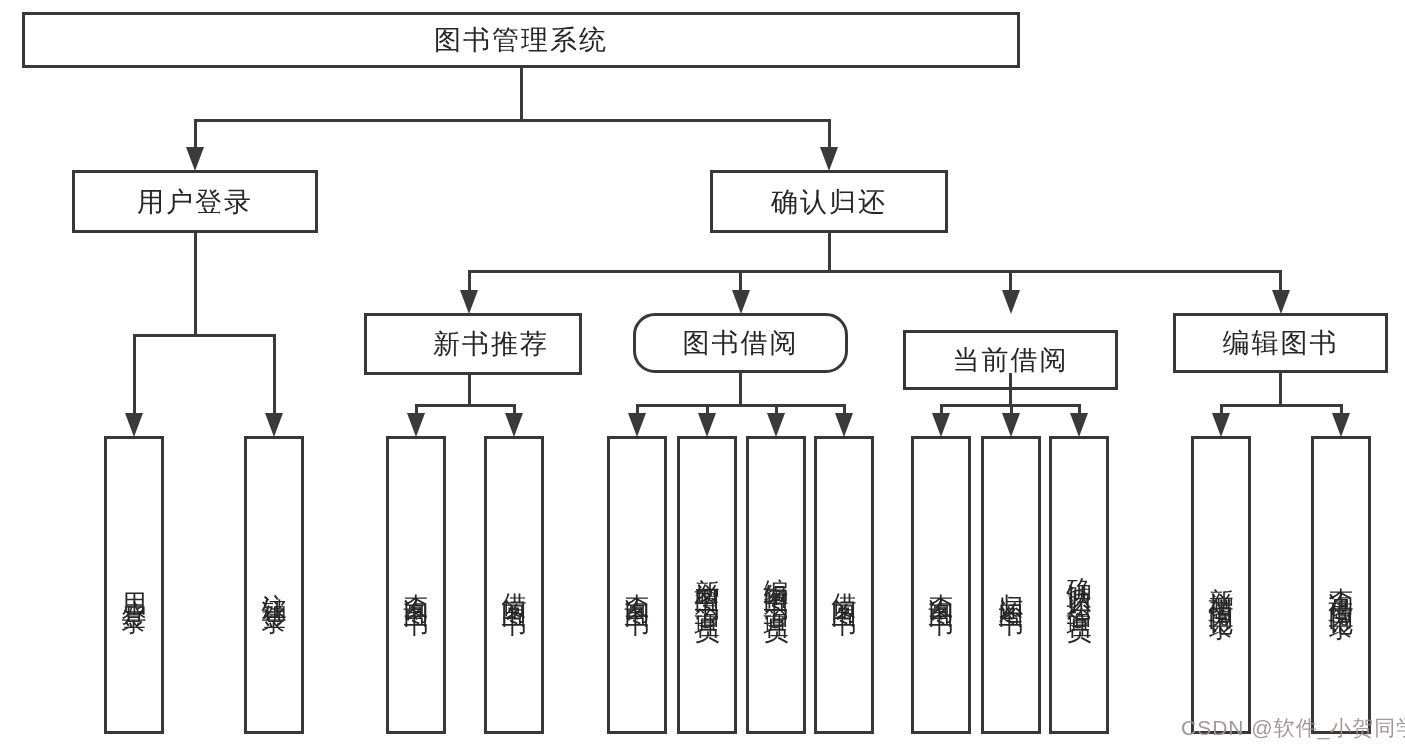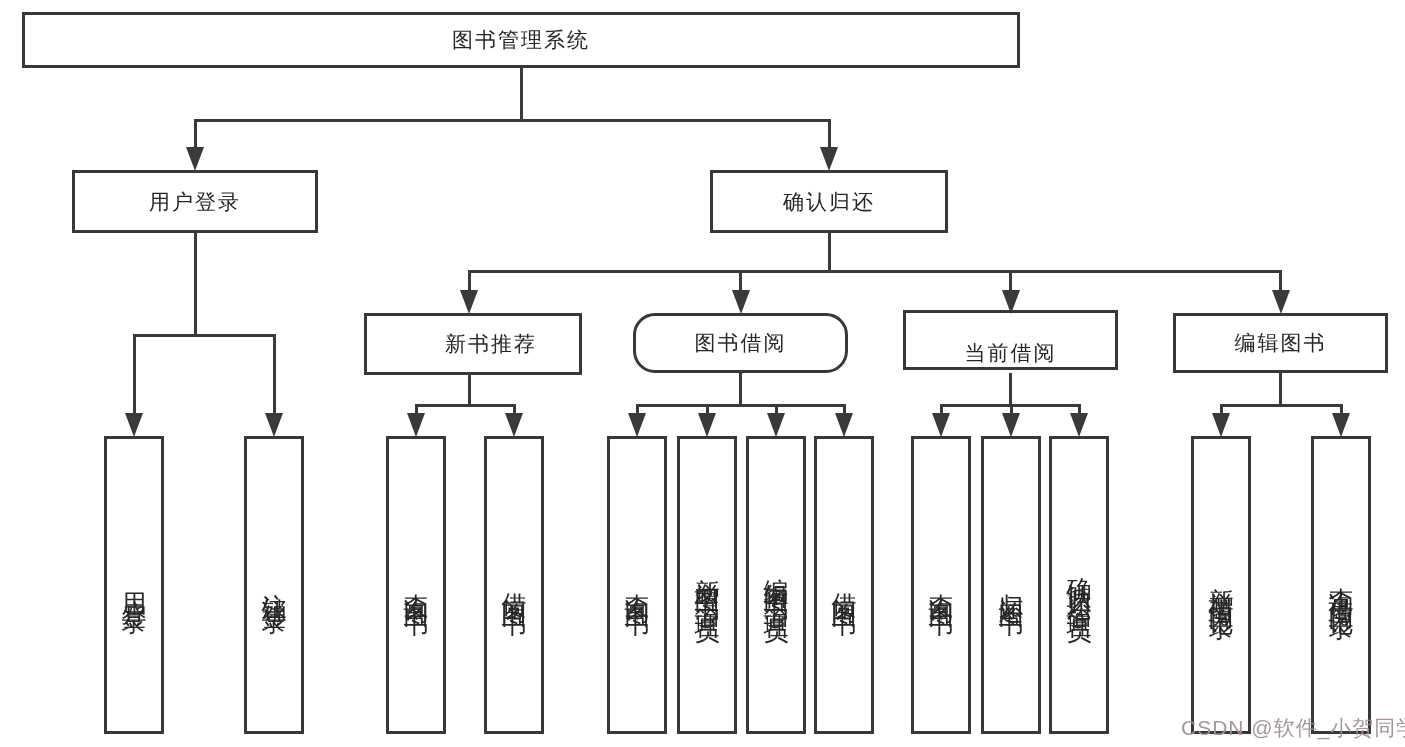--- a/index.html
+++ b/index.html
@@ -14,21 +14,21 @@
     position:absolute;
     box-sizing:border-box;
     background:#ffffff;
     border:3px solid #383838;
     display:flex;
     align-items:center;
     justify-content:center;
     color:#262626;
   }
   .node .lbl{
-    font-size:21px;
+    font-size:27px;
     letter-spacing:2px;
     white-space:nowrap;
   }
   .node.v .lbl{
     writing-mode:vertical-rl;
     text-orientation:upright;
     font-size:25px;
     letter-spacing:6px;
     line-height:1;
     white-space:normal;
@@ -66,21 +66,21 @@
       </div>
       <div class="node" style="left: 710px; top: 170px; width: 238px; height: 63px;">
         <span class="lbl">确认归还</span>
       </div>
       <div class="node" style="left: 364px; top: 313px; width: 218px; height: 62px; padding-left: 36px;">
         <span class="lbl">新书推荐</span>
       </div>
       <div class="node" style="left: 633px; top: 313px; width: 215px; height: 60px; border-radius: 22px;">
         <span class="lbl">图书借阅</span>
       </div>
-      <div class="node" style="left: 903px; top: 310px; width: 215px; height: 60px; align-items: flex-end;">
+      <div class="node" style="left: 903px; top: 330px; width: 215px; height: 60px;">
         <span class="lbl">当前借阅</span>
       </div>
       <div class="node" style="left: 1173px; top: 313px; width: 215px; height: 60px;">
         <span class="lbl">编辑图书</span>
       </div>
       <div class="node v" style="left: 104px; top: 436px; width: 60px; height: 298px;">
         <span class="lbl">用户登录</span>
       </div>
       <div class="node v" style="left: 244px; top: 436px; width: 60px; height: 298px;">
         <span class="lbl">注销登录</span>

